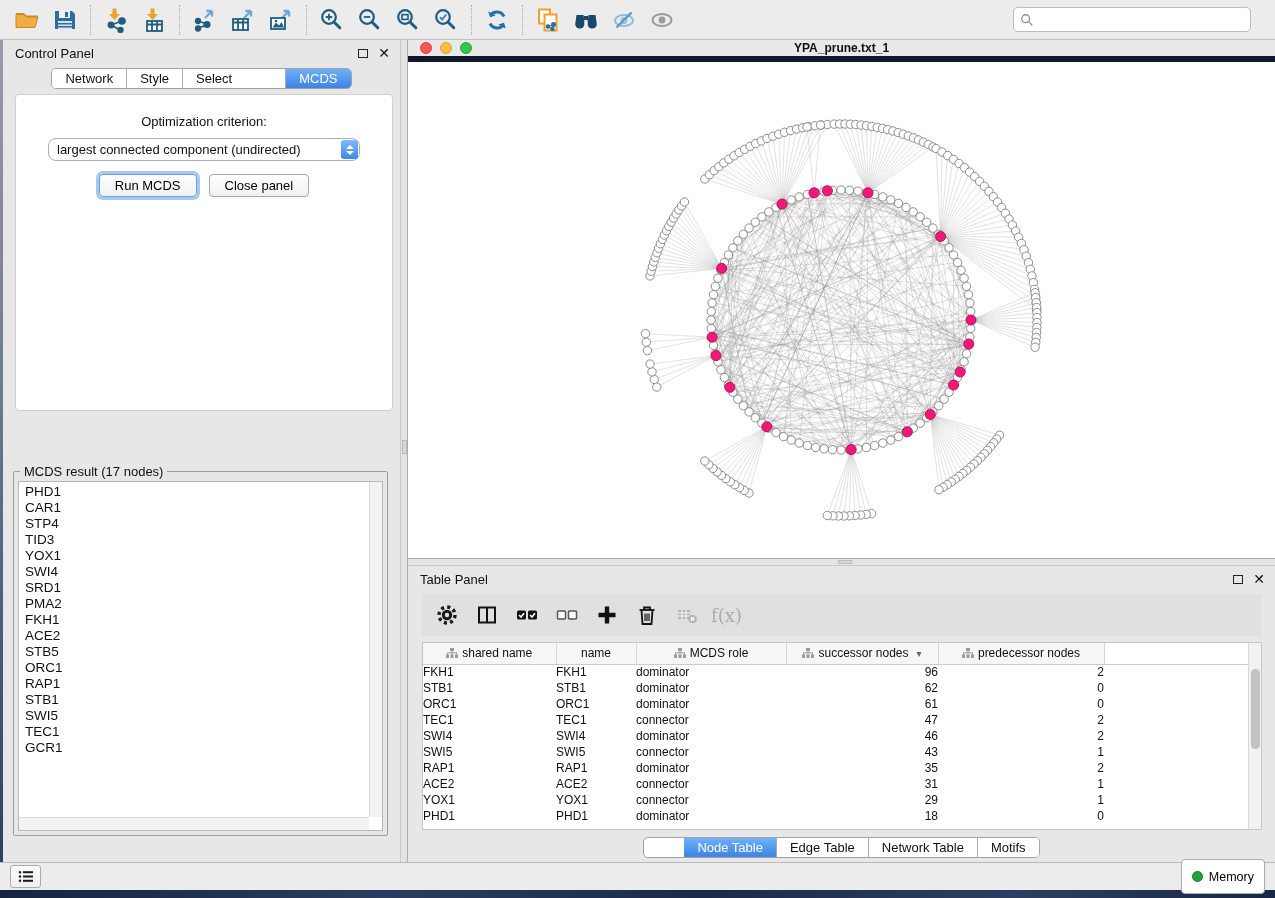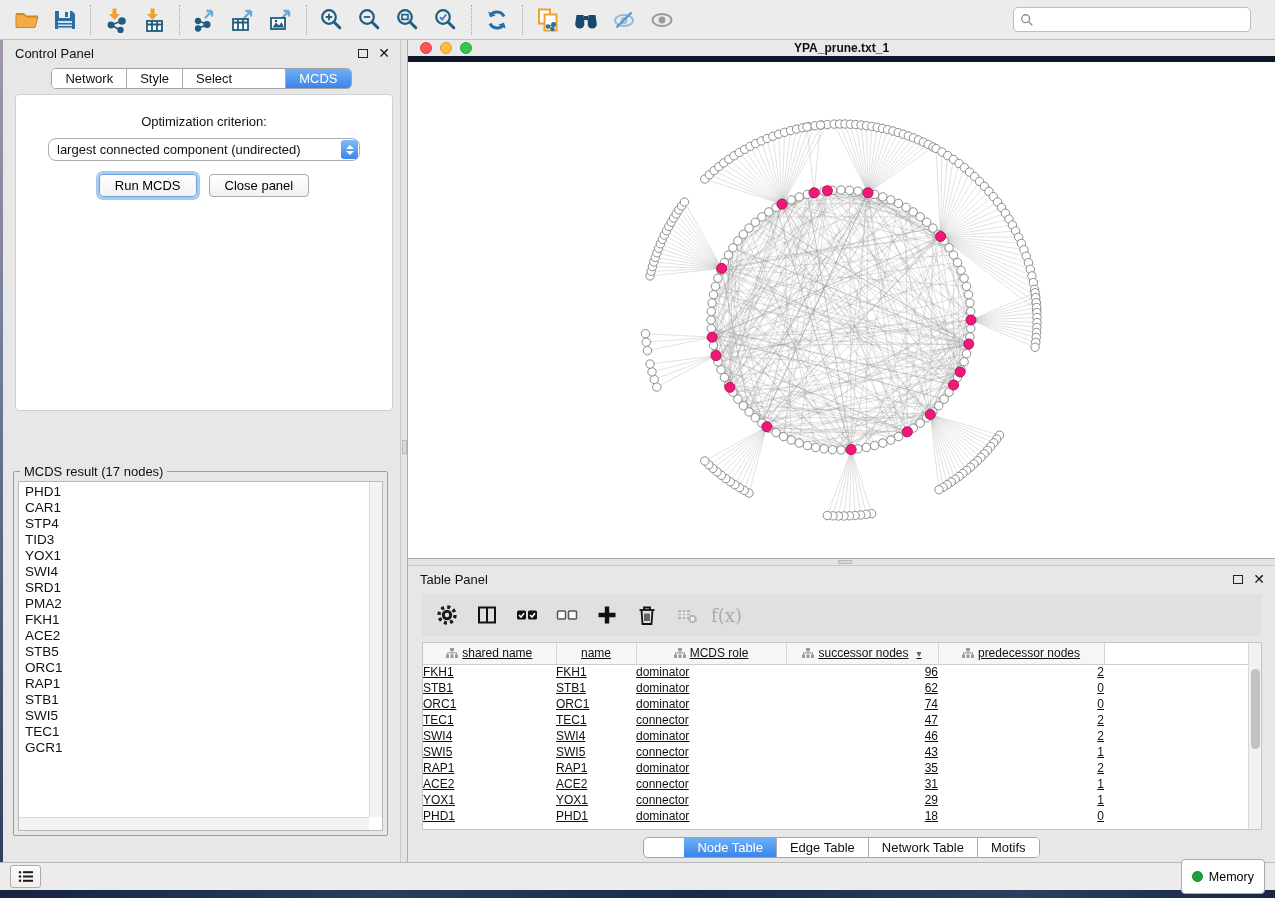--- a/index.html
+++ b/index.html
@@ -66,21 +66,21 @@
   .h-splitter { height:8px; background:#E4E4E4; border-top:1px solid #ABABAB; border-bottom:1px solid #C9C9C9; position:relative; }
   .h-splitter .grip { position:absolute; left:430px; top:1px; width:14px; height:4px; background:#D8D8D8; border:1px solid #BBB; }
 
   
   .table-panel { flex:1; background:#E7E7E7; display:flex; flex-direction:column; }
   .tp-toolbar { margin:2px 14px 0; height:42px; background:#E0E0E0; display:flex; align-items:center; gap:17px; padding-left:13px; }
   .tp-toolbar .tpi { width:23px; height:23px; display:flex; align-items:center; justify-content:center; }
   .tp-toolbar svg { width:22px; height:22px; }
   .fx { font-family:"DejaVu Serif","Liberation Serif",serif; font-size:18px; color:#ABABAB; }
   .table-wrap { margin:6px 13px 0 14px; height:188px; background:#fff; border:1px solid #C6C6C6; position:relative; overflow:hidden; }
-  table.node-table { border-collapse:collapse; width:827px; table-layout:fixed;text-decoration:underline; }
+  table.node-table { border-collapse:collapse; width:827px; table-layout:fixed; }
   table.node-table th { height:21px; background:#F6F6F6; border-bottom:1px solid #CCC; border-right:1px solid #D6D6D6; font-weight:400; font-size:12px; text-align:center; position:relative; }
   table.node-table th .hicon { vertical-align:-1px; margin-right:4px; }
   table.node-table th .sortarrow { font-size:10px; color:#666; margin-left:8px; }
   table.node-table th.filler { background:#fff; border-right:none; }
   table.node-table td { height:16px; font-size:12px; padding:0; white-space:nowrap; }
   td.c-shared { padding-left:14px; }
   td.c-name { padding-left:7px; }
   td.c-role { padding-left:8px; }
   td.c-num { text-align:right; padding-right:12px; }
   .tbl-vscroll { position:absolute; right:0; top:0; bottom:0; width:13px; background:#F2F2F2; border-left:1px solid #D8D8D8; }
@@ -1208,21 +1208,21 @@
                 <td class="c-name">STB1</td>
                 <td class="c-role">dominator</td>
                 <td class="c-num">62</td>
                 <td class="c-num">0</td>
                 <td></td>
               </tr>
               <tr>
                 <td class="c-shared">ORC1</td>
                 <td class="c-name">ORC1</td>
                 <td class="c-role">dominator</td>
-                <td class="c-num">74</td>
+                <td class="c-num">61</td>
                 <td class="c-num">0</td>
                 <td></td>
               </tr>
               <tr>
                 <td class="c-shared">TEC1</td>
                 <td class="c-name">TEC1</td>
                 <td class="c-role">connector</td>
                 <td class="c-num">47</td>
                 <td class="c-num">2</td>
                 <td></td>

